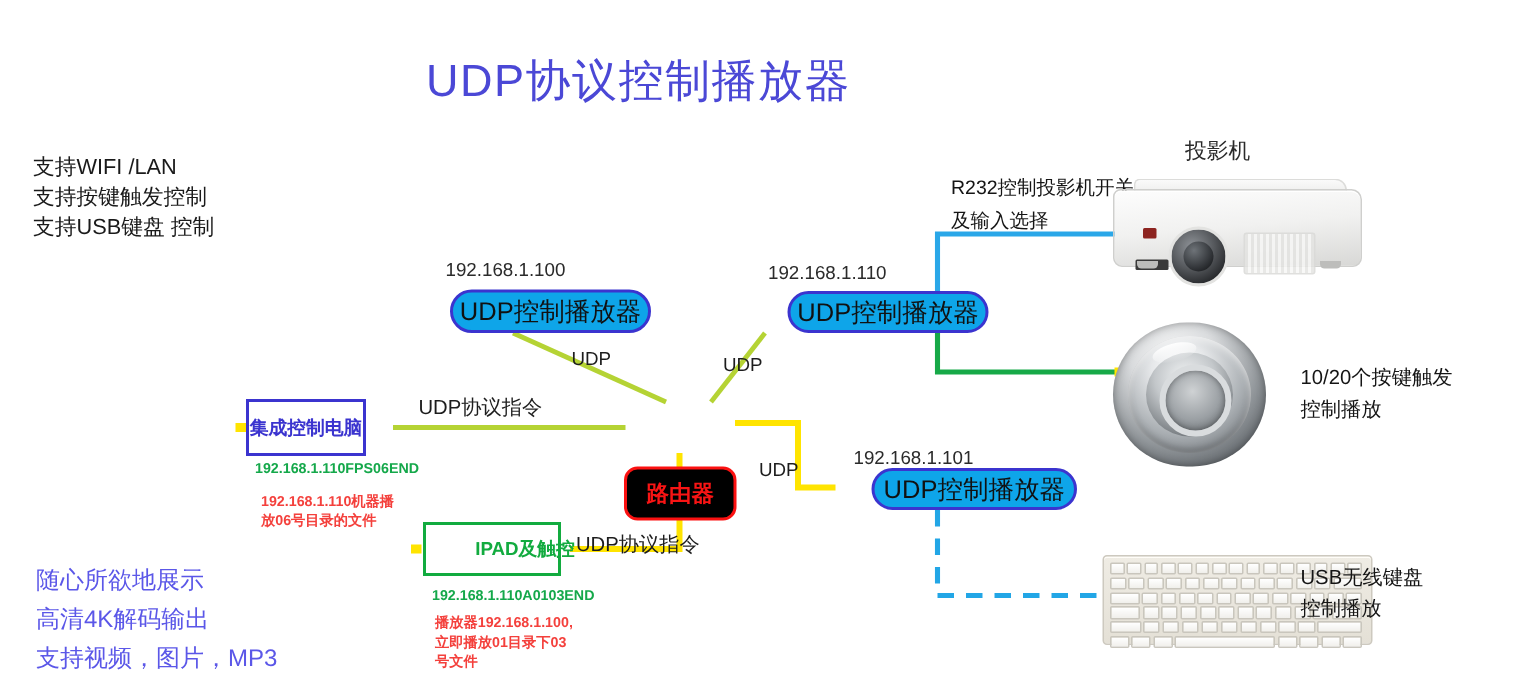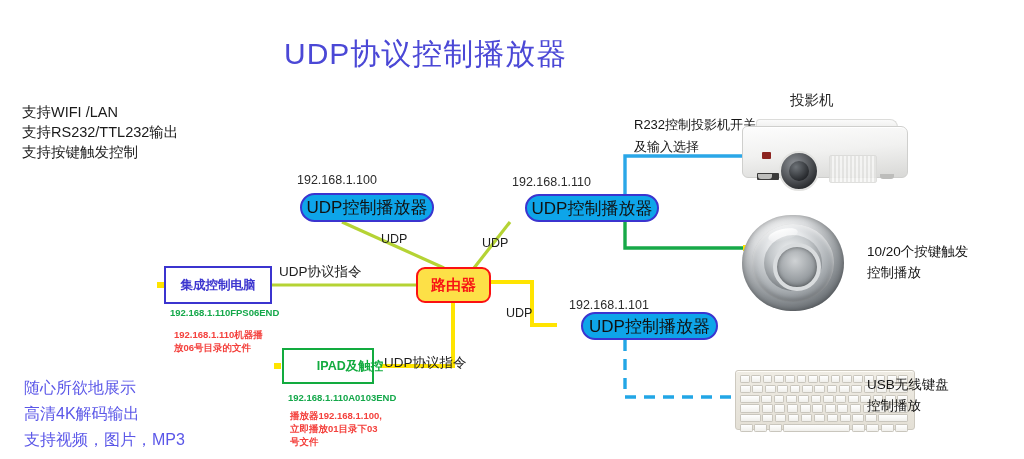--- a/index.html
+++ b/index.html
@@ -43,27 +43,28 @@
     color:#111111;
     font-size:17px;
     display:flex;align-items:center;justify-content:center;
     white-space:nowrap;
     box-sizing:border-box;
     margin-left:26px;
   }
   .router{
     border:2.2px solid #fb1111;
     border-radius:9px;
-    background:#fde047;
+    background:#000000;
     color:#f81414;
     font-weight:bold;
     font-size:15px;
     display:flex;align-items:center;justify-content:center;
     white-space:nowrap;
     box-sizing:border-box;
+    margin-top:44px;
   }
   .pcbox{
     border:2px solid #3b34cf;
     background:#ffffff;
     color:#3b34cf;
     font-weight:bold;
     font-size:12.5px;
     display:flex;align-items:center;justify-content:center;
     white-space:nowrap;
     box-sizing:border-box;
@@ -210,22 +211,22 @@
     <polyline points="613,216 613,248 735,248" fill="none" stroke="#17a948" stroke-width="3.4"></polyline>
     <rect x="731" y="245" width="8" height="6" fill="#ffe400"></rect>
 
     <polyline points="613,340 613,397 730,397" fill="none" stroke="#22a6e6" stroke-width="3.4" stroke-dasharray="11 8"></polyline>
   </svg>
 
   <div class="abs" id="title">UDP协议控制播放器</div>
 
   <div class="abs" id="features">
     <div>支持WIFI /LAN</div>
-    <div>支持RS232/TTL232输出</div>
     <div>支持按键触发控制</div>
+    <div>支持USB键盘 控制</div>
   </div>
 
   <div class="abs" id="tagline">
     <div>随心所欲地展示</div>
     <div>高清4K解码输出</div>
     <div>支持视频，图片，MP3</div>
   </div>
 
   <div class="abs ipcap" style="left:285px;top:173px;">192.168.1.100</div>
   <div class="abs udpbox" style="left:262px;top:193px;width:134px;height:29px;">
@@ -239,21 +240,21 @@
 
   <div class="abs ipcap" style="left:557px;top:298px;">192.168.1.101</div>
   <div class="abs udpbox" style="left:543px;top:312px;width:137px;height:28px;">
     <span>UDP控制播放器</span>
   </div>
 
   <div class="abs router" style="left:404px;top:267px;width:75px;height:36px;">
     <span>路由器</span>
   </div>
 
-  <div class="abs pcbox" style="left:152px;top:266px;width:108px;height:38px;">
+  <div class="abs pcbox" style="left:152px;top:266px;width:80px;height:38px;">
     <span>集成控制电脑</span>
   </div>
   <div class="abs cmdgreen" style="left:158px;top:307px;">192.168.1.110FPS06END</div>
   <div class="abs cmdred" style="left:162px;top:328px;">
     <div>192.168.1.110机器播</div>
     <div>放06号目录的文件</div>
   </div>
 
   <div class="abs ipadbox" style="left:270px;top:348px;width:92px;height:36px;padding-left:44px;">
     <span>IPAD及触控</span>

